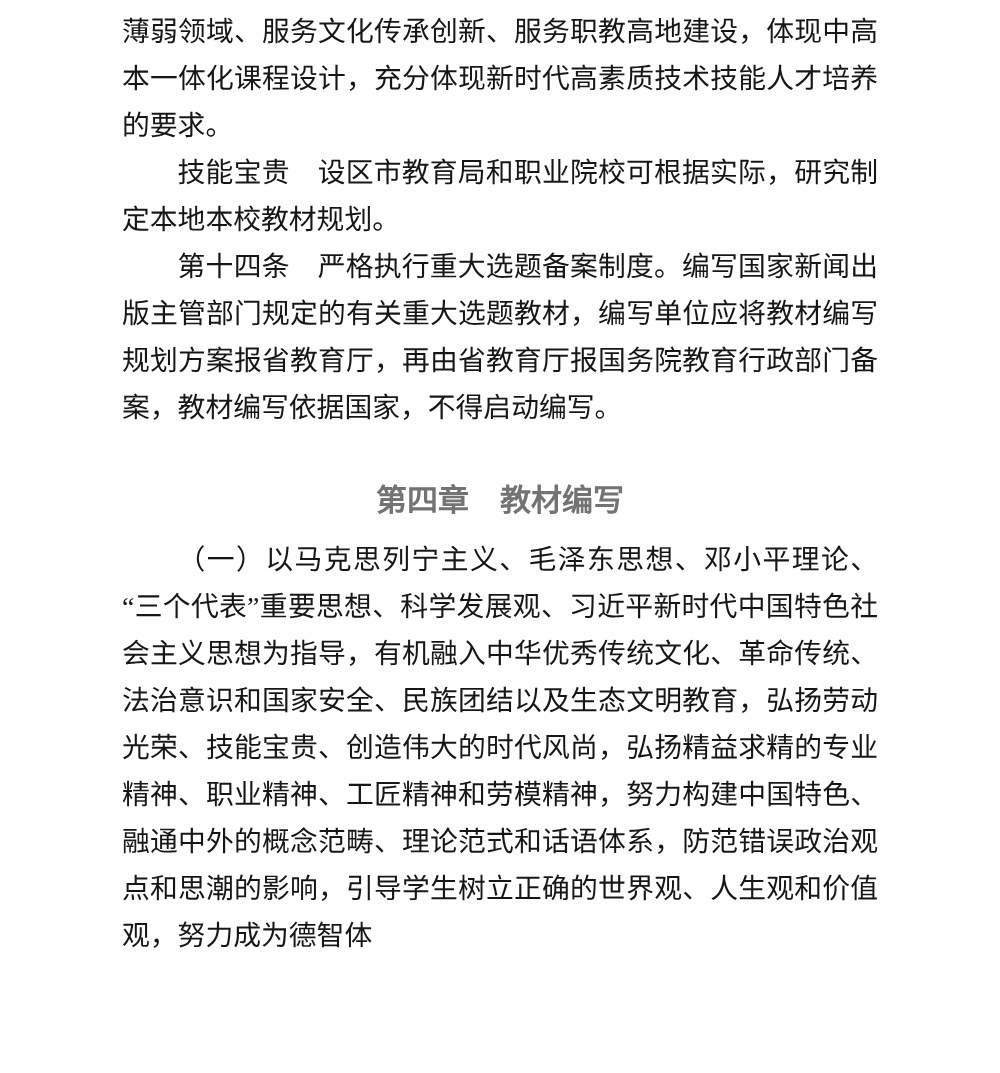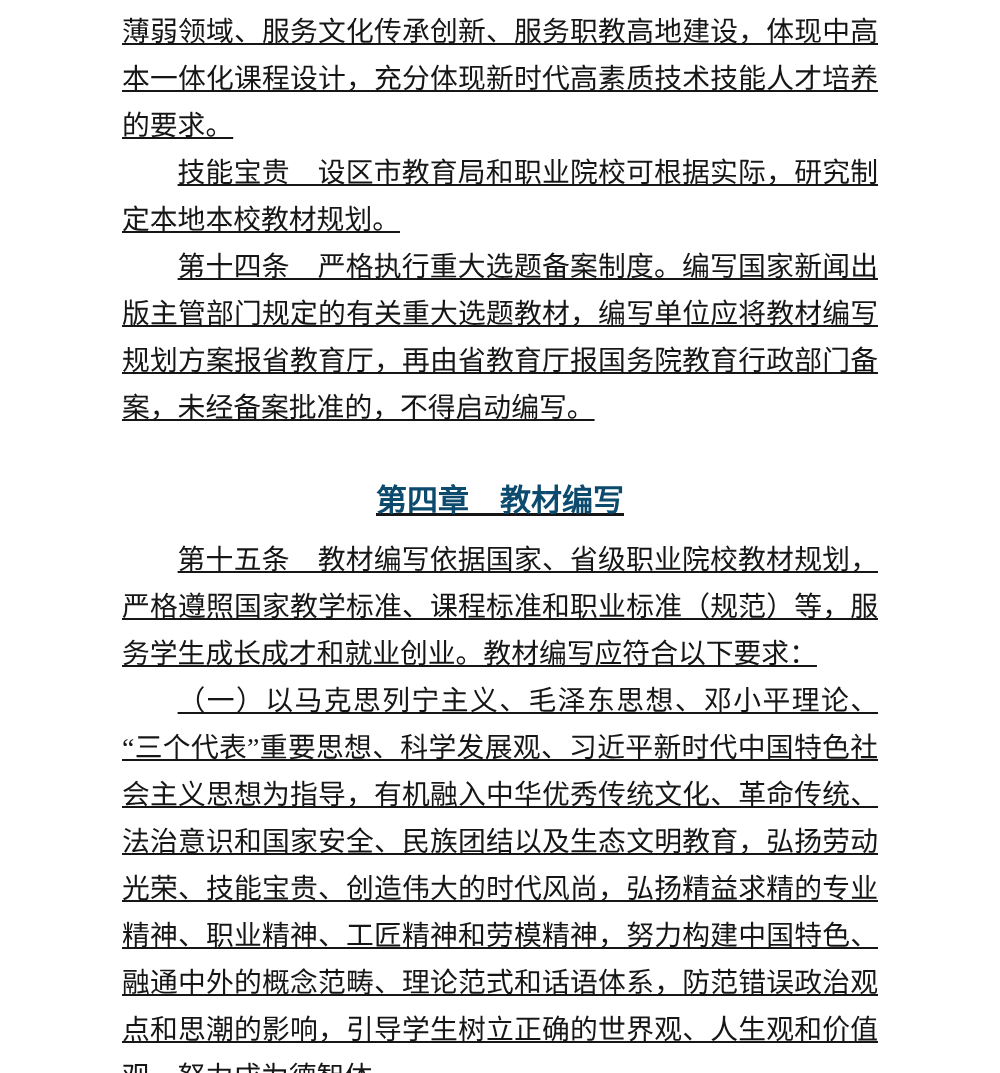--- a/index.html
+++ b/index.html
@@ -16,50 +16,48 @@
     position: relative;
     width: 1000px;
     height: 1073px;
     background: #ffffff;
     box-sizing: border-box;
     padding: 8px 122px 0 122px;
     color: #161616;
     font-family: "Liberation Serif", "DejaVu Serif", serif;
     font-size: 27.8px;
     line-height: 47px;
-    text-decoration: underline;
   }
   .para {
     margin: 0;
     text-align: justify;
     text-justify: inter-ideograph;
     word-break: break-all;
   }
   .para.indent {
     text-indent: 2em;
   }
   .chapter-heading {
     margin: 46px 0 12px 0;
     text-align: center;
     font-family: "Liberation Sans", "DejaVu Sans", sans-serif;
     font-weight: bold;
     font-size: 31px;
     line-height: 47px;
-    color: #0c4a6e;
+    color: #737373;
     text-indent: 0;
   }
 </style>
 </head>
 <body>
 
 <div class="page">
   <p class="para">薄弱领域、服务文化传承创新、服务职教高地建设，体现中高本一体化课程设计，充分体现新时代高素质技术技能人才培养的要求。</p>
 
   <p class="para indent">技能宝贵　设区市教育局和职业院校可根据实际，研究制定本地本校教材规划。</p>
 
-  <p class="para indent">第十四条　严格执行重大选题备案制度。编写国家新闻出版主管部门规定的有关重大选题教材，编写单位应将教材编写规划方案报省教育厅，再由省教育厅报国务院教育行政部门备案，未经备案批准的，不得启动编写。</p>
+  <p class="para indent">第十四条　严格执行重大选题备案制度。编写国家新闻出版主管部门规定的有关重大选题教材，编写单位应将教材编写规划方案报省教育厅，再由省教育厅报国务院教育行政部门备案，教材编写依据国家，不得启动编写。</p>
 
   <h2 class="chapter-heading">第四章　教材编写</h2>
 
-  <p class="para indent">第十五条　教材编写依据国家、省级职业院校教材规划，严格遵照国家教学标准、课程标准和职业标准（规范）等，服务学生成长成才和就业创业。教材编写应符合以下要求：</p>
 
   <p class="para indent">（一）以马克思列宁主义、毛泽东思想、邓小平理论、“三个代表”重要思想、科学发展观、习近平新时代中国特色社会主义思想为指导，有机融入中华优秀传统文化、革命传统、法治意识和国家安全、民族团结以及生态文明教育，弘扬劳动光荣、技能宝贵、创造伟大的时代风尚，弘扬精益求精的专业精神、职业精神、工匠精神和劳模精神，努力构建中国特色、融通中外的概念范畴、理论范式和话语体系，防范错误政治观点和思潮的影响，引导学生树立正确的世界观、人生观和价值观，努力成为德智体</p>
 </div>
 
 </body></html>

